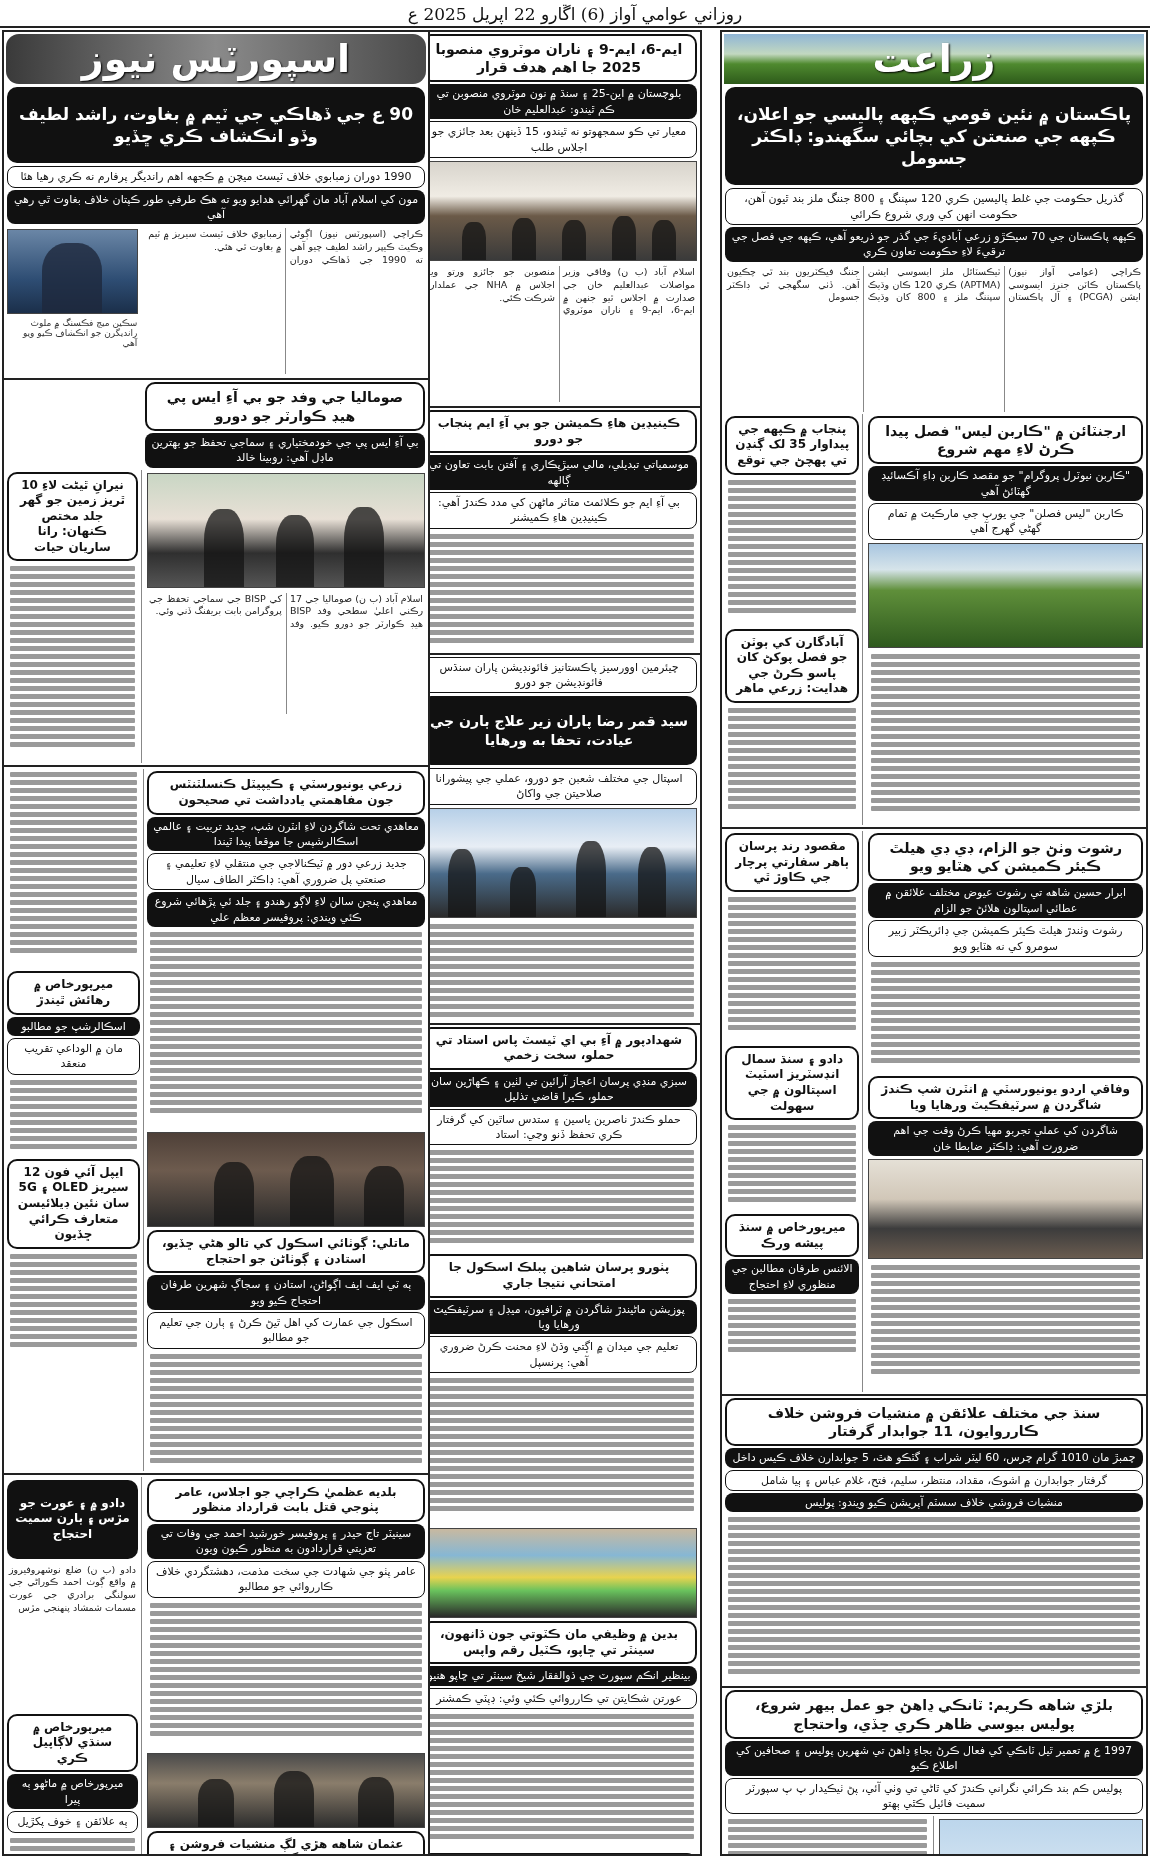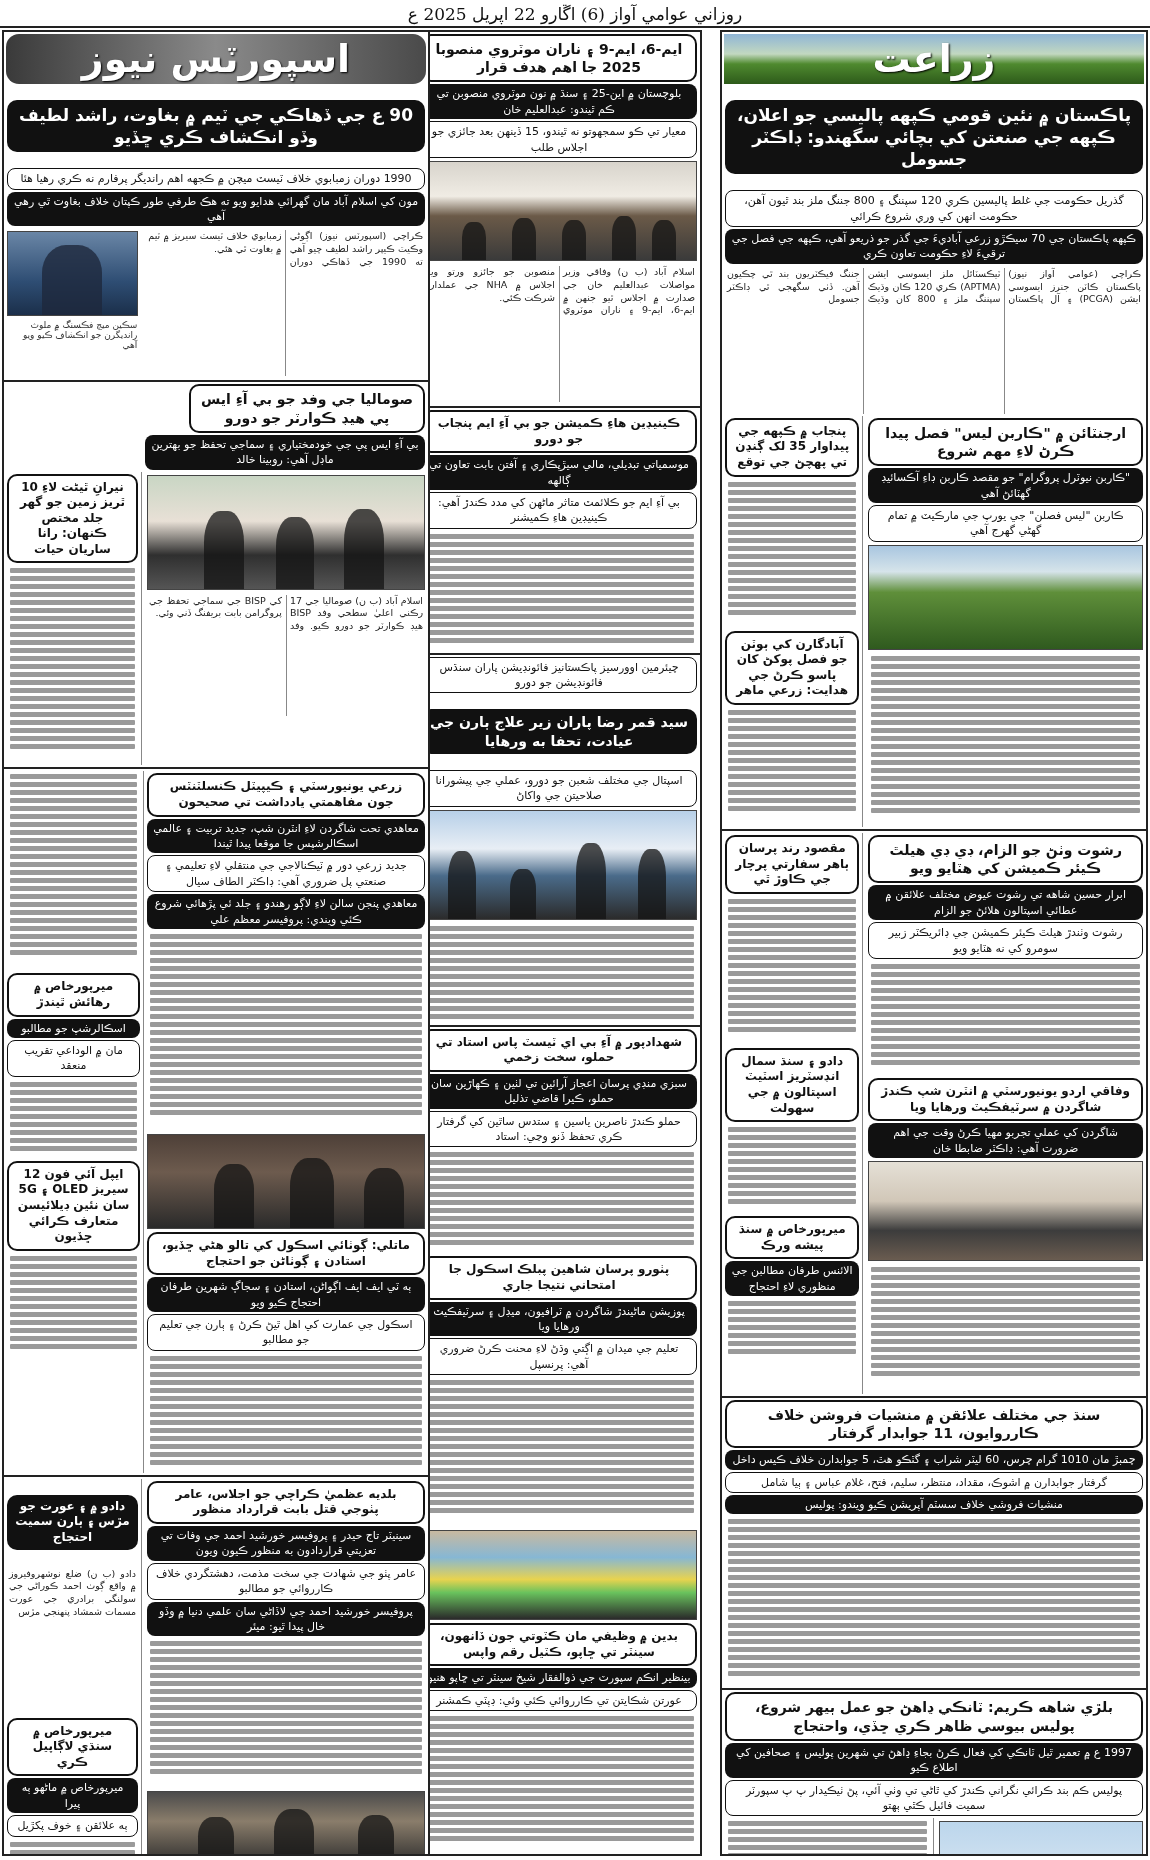--- a/index.html
+++ b/index.html
@@ -6,21 +6,21 @@
   html, body { width: 1150px; height: 1860px; background: #fff; overflow: hidden; }
   body { font-family: "DejaVu Sans", sans-serif; color: #111; direction: rtl; position: relative; }
   .masthead { position: absolute; top: 0; left: 0; width: 1150px; height: 28px; text-align: center; font-size: 17px; line-height: 28px; font-family: "DejaVu Serif", serif; border-bottom: 2px solid #222; }
   .col { position: absolute; top: 30px; bottom: 4px; border: 2px solid #222; overflow: hidden; background: #fff; }
   .col-right { left: 720px; width: 428px; }
   .col-mid { left: 416px; width: 286px; }
   .col-left { left: 2px; width: 428px; }
   .banner { height: 50px; margin: 2px; display: flex; align-items: center; justify-content: center; font-size: 38px; font-weight: bold; color: #fff; text-shadow: 1px 1px 2px #000; }
   .banner.sports { background: linear-gradient(90deg, #3a3a3a, #8a8a8a 50%, #4a4a4a); border-radius: 13px; }
   .banner.agri { background: linear-gradient(180deg, #8fb5d6 0%, #c2d8c0 40%, #4f8a2f 60%, #2d5a1a 100%); }
-  .head-black { background: #111; color: #fff; border-radius: 10px; margin: 16px 3px; padding: 4px 8px; font-weight: bold; text-align: center; line-height: 1.3; }
+  .head-black { background: #111; color: #fff; border-radius: 10px; margin: 3px 3px; padding: 16px 8px; font-weight: bold; text-align: center; line-height: 1.3; }
   .head-white { background: #fff; color: #111; border: 2px solid #111; border-radius: 10px; margin: 2px 3px; padding: 4px 8px; font-weight: bold; text-align: center; line-height: 1.3; }
   .sub-black { background: #111; color: #fff; border-radius: 8px; margin: 2px 3px; padding: 2px 6px; font-size: 11px; text-align: center; line-height: 1.4; }
   .sub-white { background: #fff; color: #111; border: 1.5px solid #111; border-radius: 8px; margin: 2px 3px; padding: 2px 6px; font-size: 11px; text-align: center; line-height: 1.4; }
   .h-lg { font-size: 17px; }
   .h-md { font-size: 14px; }
   .h-sm { font-size: 12px; }
   .body-text { font-size: 9.5px; line-height: 1.35; padding: 2px 5px; color: #222; text-align: justify; column-gap: 8px; column-rule: 1px solid #888; }
   .c2 { column-count: 2; }
   .c3 { column-count: 3; }
   .photo { margin: 3px; border: 1px solid #444; position: relative; overflow: hidden; }
@@ -401,21 +401,21 @@
     <div class="body-text c2" style="flex:2; height:150px;">ڪراچي (اسپورٽس نيوز) اڳوڻي وڪيٽ ڪيپر راشد لطيف چيو آهي ته 1990 جي ڏهاڪي دوران زمبابوي خلاف ٽيسٽ سيريز ۾ ٽيم ۾ بغاوت ٿي هئي.</div>
     <div style="flex:1;">
       <div class="photo portrait" style="height:85px;">
         <div class="fig" style="right:35px; width:60px; height:70px; background:rgba(30,40,60,0.8);"></div>
       </div>
       <div class="caption">سڪين ميچ فڪسنگ ۾ ملوث رانديگرن جو انڪشاف ڪيو ويو آهي</div>
     </div>
   </div>
 
   <div class="hr"></div>
-  <div class="head-white h-md" style="width:236px;">صوماليا جي وفد جو بي آءِ ايس پي هيڊ ڪوارٽر جو دورو</div>
+  <div class="head-white h-md" style="width:280px;">صوماليا جي وفد جو بي آءِ ايس پي هيڊ ڪوارٽر جو دورو</div>
   <div class="sub-black" style="width:280px;">بي آءِ ايس پي جي خودمختياري ۽ سماجي تحفظ جو بهترين ماڊل آهي: روبينا خالد</div>
   <div style="display:flex; gap:2px;">
     <div style="width:284px;">
       <div class="photo award" style="height:115px;">
         <div class="fig" style="right:40px; width:40px; height:80px;"></div>
         <div class="fig" style="right:110px; width:38px; height:72px;"></div>
         <div class="fig" style="right:180px; width:40px; height:78px;"></div>
       </div>
       <div class="body-text c2" style="height:125px;">اسلام آباد (ب ن) صوماليا جي 17 رڪني اعليٰ سطحي وفد BISP هيڊ ڪوارٽر جو دورو ڪيو. وفد کي BISP جي سماجي تحفظ جي پروگرامن بابت بريفنگ ڏني وئي.</div>
     </div>
@@ -563,21 +563,20 @@
       </div>
     </div>
   </div>
 
   <div class="hr"></div>
   <div style="display:flex; gap:2px;">
     <div style="width:284px;">
       <div class="head-white h-sm">بلديه عظميٰ ڪراچي جو اجلاس، عامر پٺوجي قتل بابت قرارداد منظور</div>
       <div class="sub-black">سينيٽر تاج حيدر ۽ پروفيسر خورشيد احمد جي وفات تي تعزيتي قراردادون به منظور ڪيون ويون</div>
       <div class="sub-white">عامر پٺو جي شهادت جي سخت مذمت، دهشتگردي خلاف ڪارروائي جو مطالبو</div>
-      <div class="sub-black">پروفيسر خورشيد احمد جي لاڏاڻي سان علمي دنيا ۾ وڏو خال پيدا ٿيو: ميئر</div>
       <div class="lines" style="height:150px;">
         <span></span>
           <span></span>
           <span></span>
           <span></span>
           <span></span>
           <span></span>
           <span></span>
           <span></span>
           <span></span>

